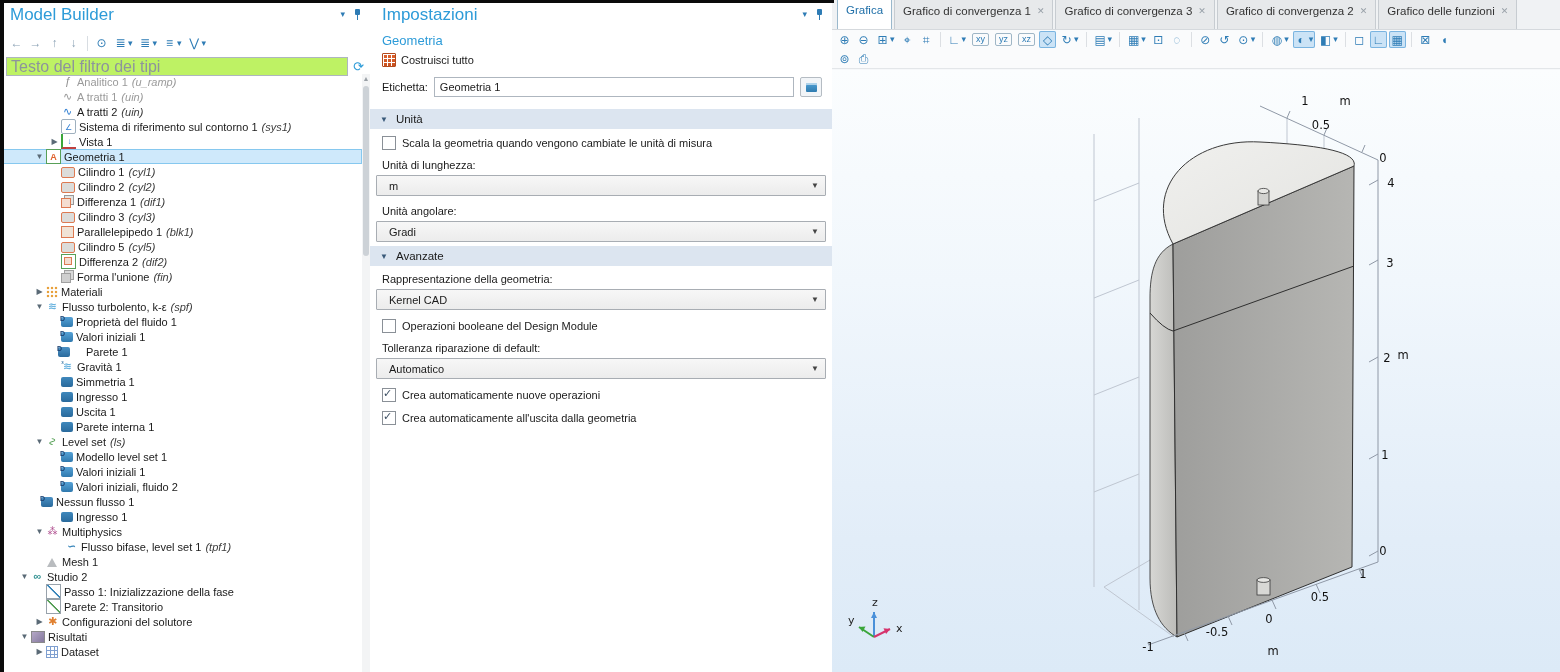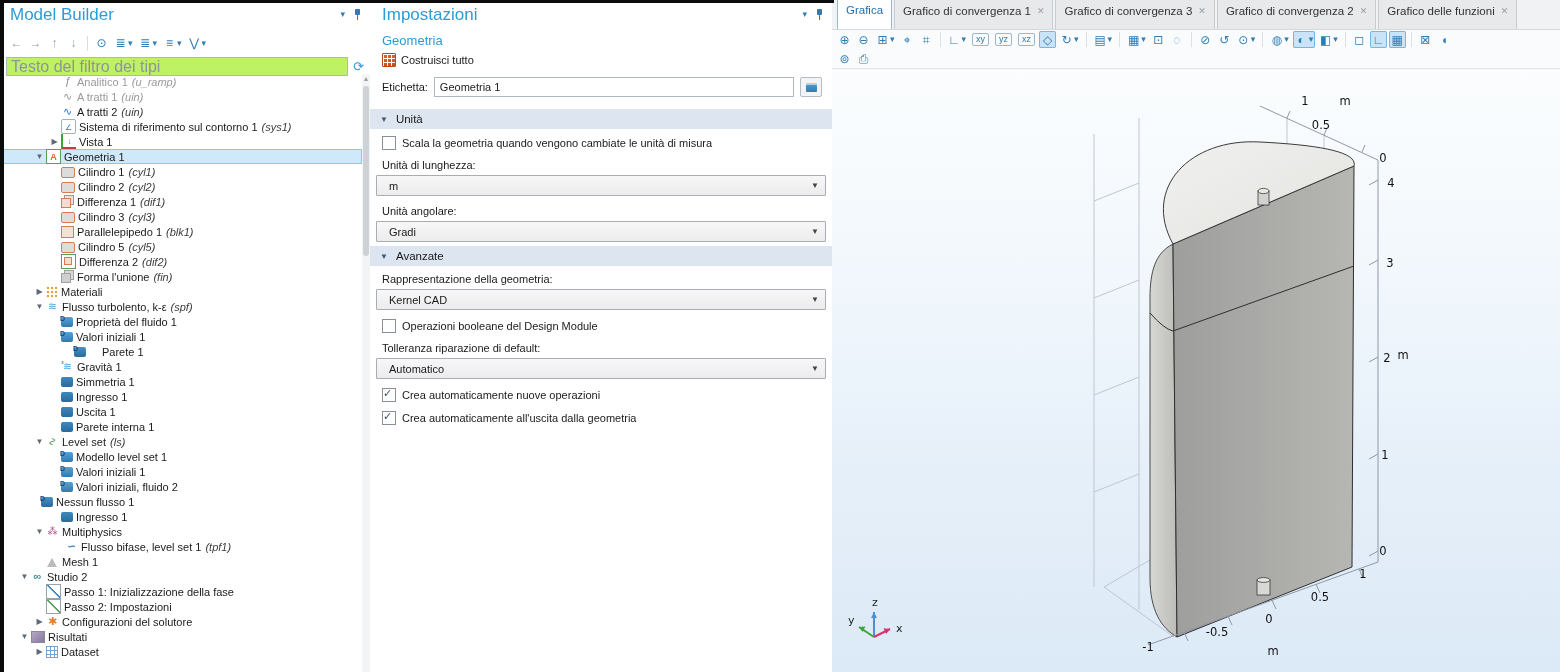--- a/index.html
+++ b/index.html
@@ -284,21 +284,21 @@
         <div class="trow" style="padding-left: 48px;">
           <span class="texp"></span>
           <span class="tico ti-domain-feature-icon"></span>
           <span class="tlabel">Proprietà del fluido 1</span>
         </div>
         <div class="trow" style="padding-left: 48px;">
           <span class="texp"></span>
           <span class="tico ti-domain-feature-icon"></span>
           <span class="tlabel">Valori iniziali 1</span>
         </div>
-        <div class="trow" style="padding-left: 48px; gap: 13px;">
+        <div class="trow" style="padding-left: 32px; gap: 13px;">
           <span class="texp"></span>
           <span class="tico ti-default-feature-icon"></span>
           <span class="tlabel">Parete 1</span>
         </div>
         <div class="trow" style="padding-left: 48px;">
           <span class="texp"></span>
           <span class="tico ti-gravity-icon"></span>
           <span class="tlabel">Gravità 1</span>
         </div>
         <div class="trow" style="padding-left: 48px;">
@@ -374,21 +374,21 @@
           <span class="tlabel">Studio 2</span>
         </div>
         <div class="trow" style="padding-left: 33px;">
           <span class="texp"></span>
           <span class="tico ti-study-step1-icon"></span>
           <span class="tlabel">Passo 1: Inizializzazione della fase</span>
         </div>
         <div class="trow" style="padding-left: 33px;">
           <span class="texp"></span>
           <span class="tico ti-study-step2-icon"></span>
-          <span class="tlabel">Passo 2: Impostazioni</span>
+          <span class="tlabel">Parete 2: Transitorio</span>
         </div>
         <div class="trow" style="padding-left: 33px;">
           <span class="texp">▶</span>
           <span class="tico ti-solver-config-icon"></span>
           <span class="tlabel">Configurazioni del solutore</span>
         </div>
         <div class="trow" style="padding-left: 18px;">
           <span class="texp">▼</span>
           <span class="tico ti-results-icon"></span>
           <span class="tlabel">Risultati</span>

